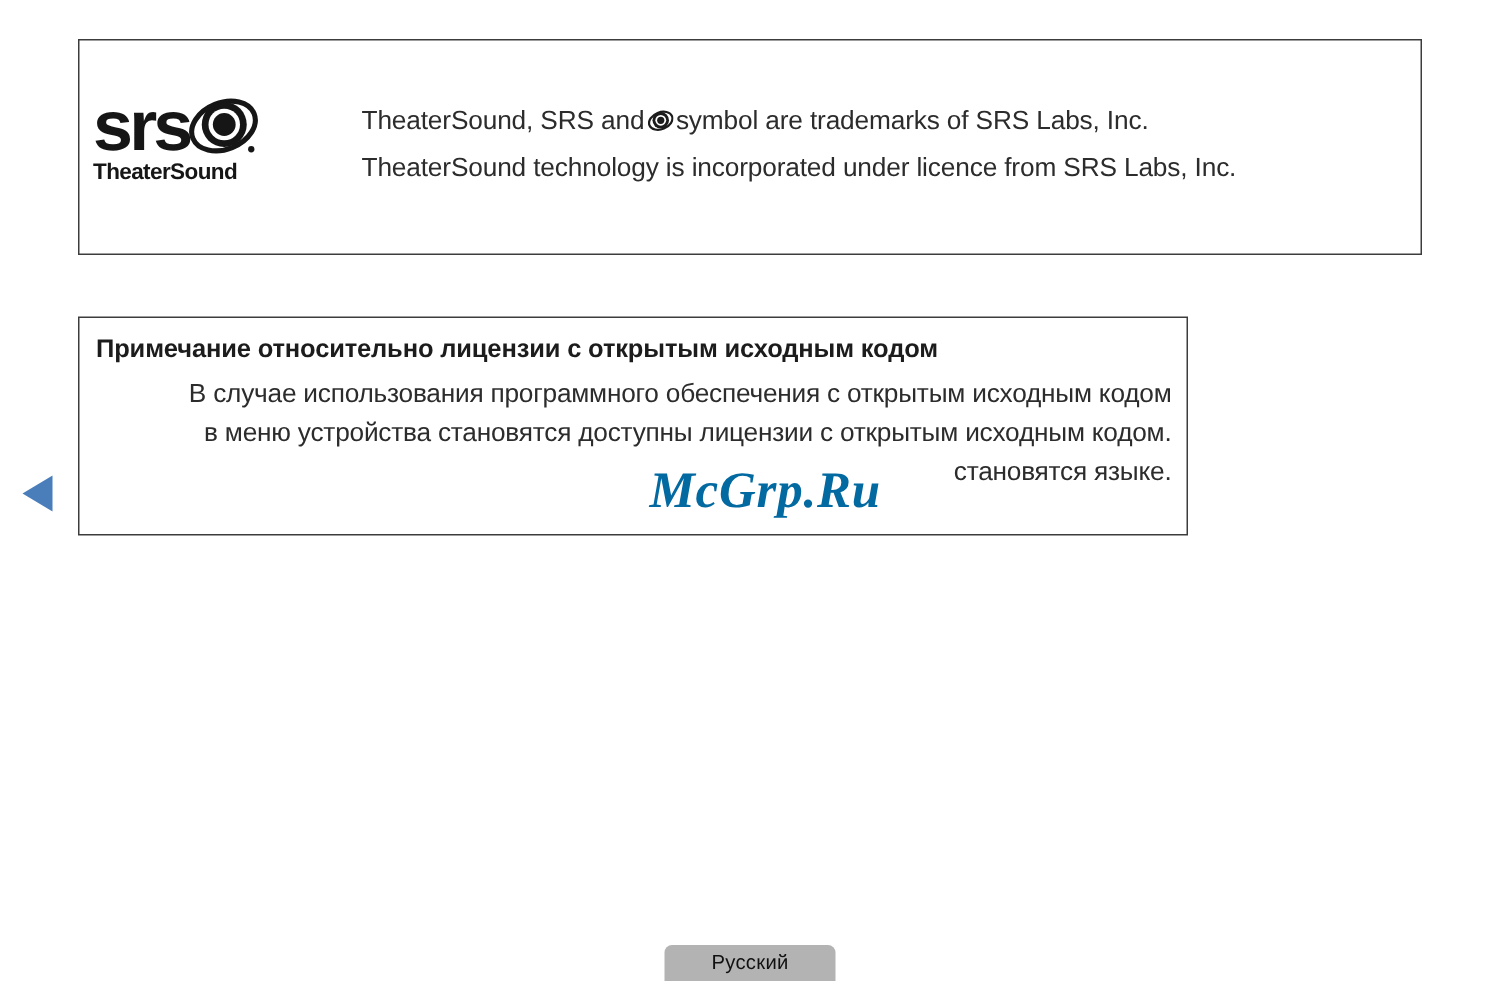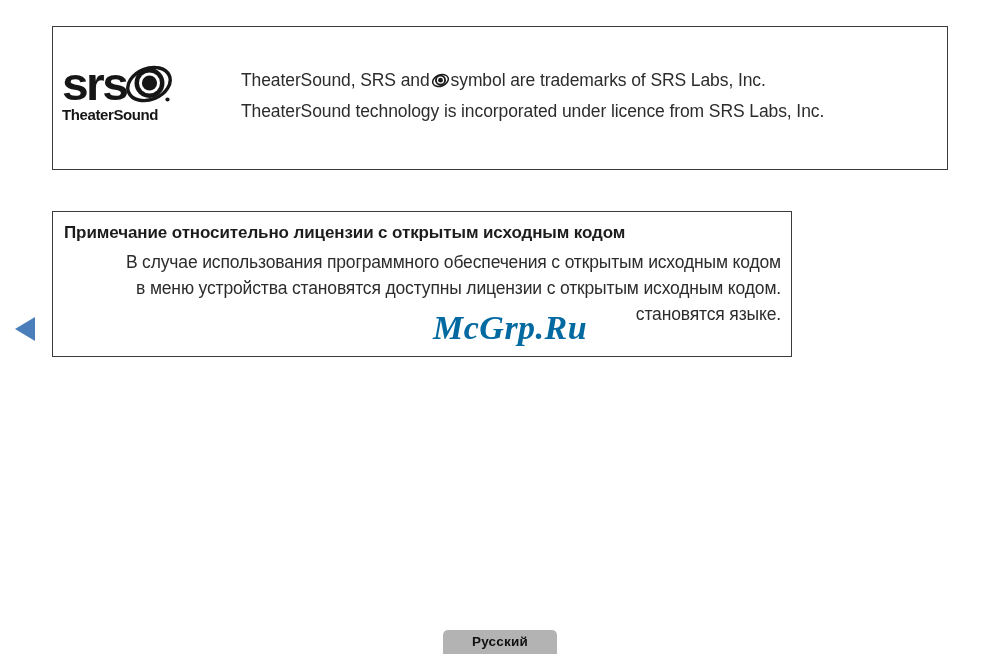--- a/index.html
+++ b/index.html
@@ -168,21 +168,21 @@
     left: 0;
     top: 630px;
     width: 1000px;
     display: flex;
     justify-content: center;
   }
   #language-badge {
     background: #b3b3b3;
     color: #111111;
     font-size: 13.5px;
-    font-weight: bold;
+    font-weight: normal;
     letter-spacing: 0.2px;
     border-radius: 5px 5px 0 0;
     padding: 5px 28px 6px 28px;
     min-width: 58px;
     text-align: center;
     line-height: 14px;
   }
 </style>
 </head>
 <body>

